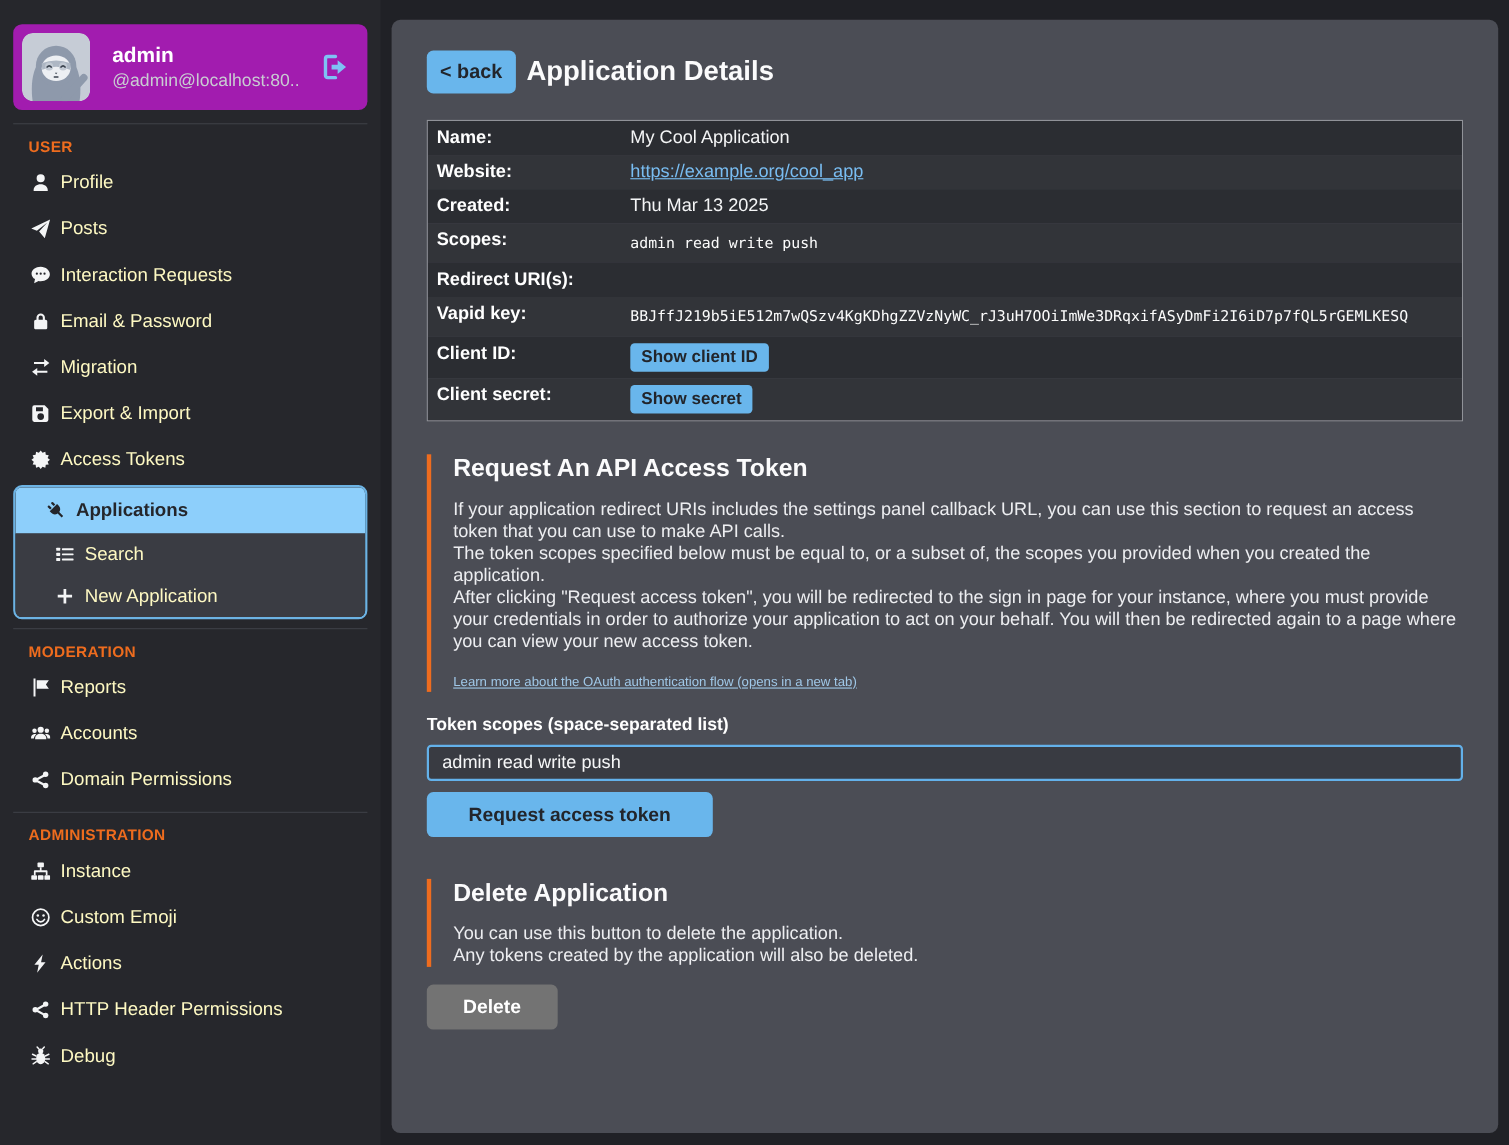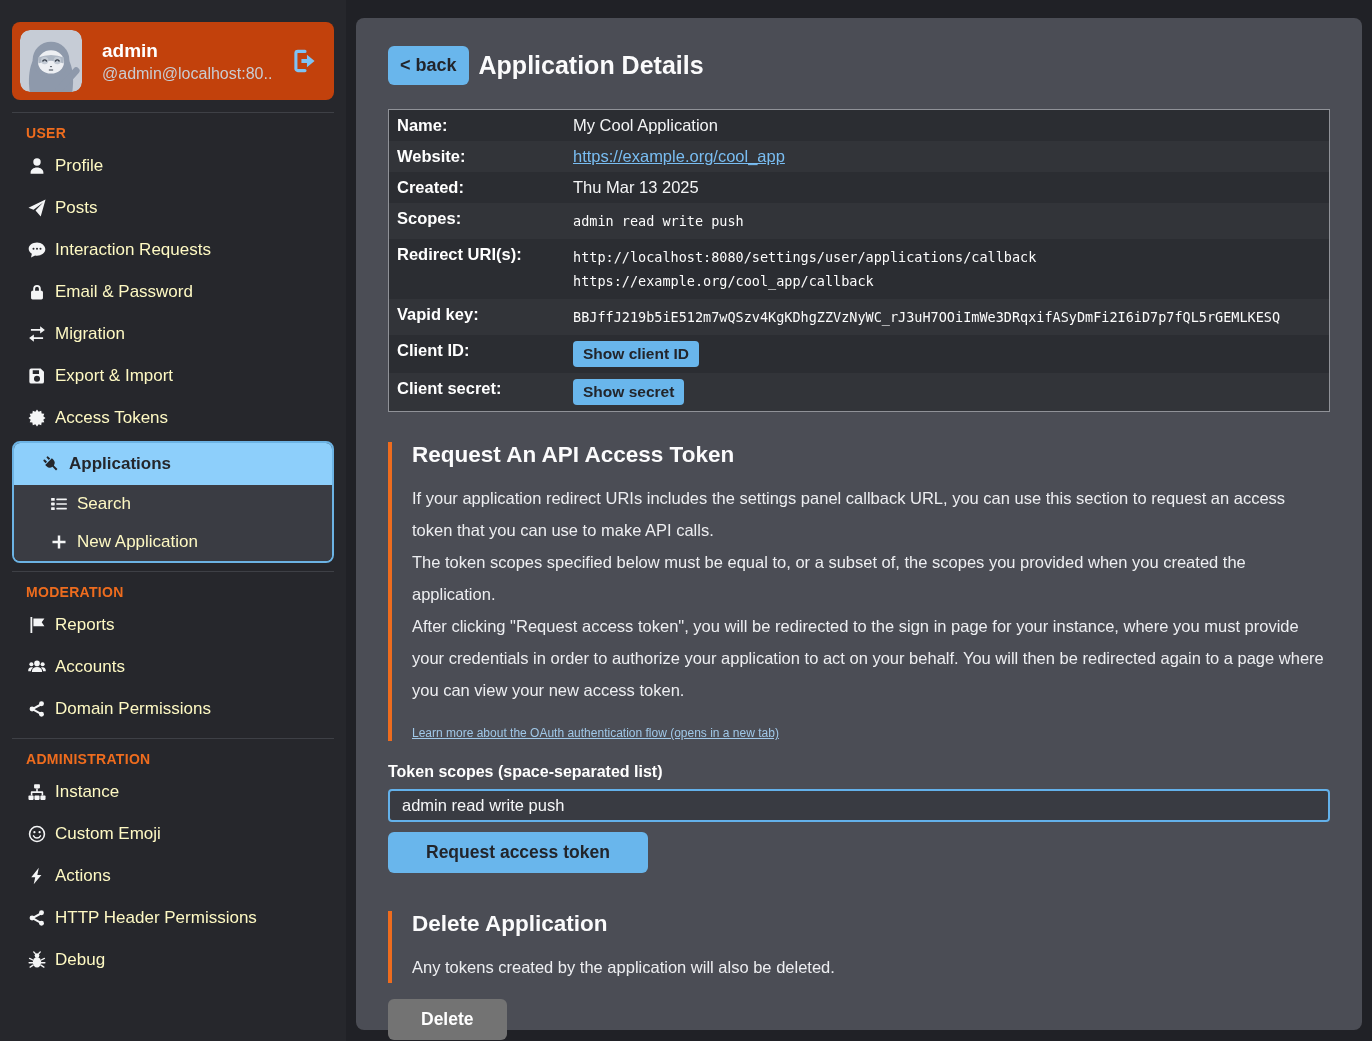--- a/index.html
+++ b/index.html
@@ -13,21 +13,21 @@
     overflow: hidden;
   }
   .icon { display:inline-block; width:18px; height:18px; color:#f4f5f6; flex:none; }
 
   
   .sidebar {
     position:absolute; left:0; top:0; width:346px; height:100%;
     background:#26272c; padding-top:10px;
   }
   .user-card {
-    margin:12px; height:78px; background:#c2410c; border-radius:8px;
+    margin:12px; height:78px; background:#a21caf; border-radius:8px;
     display:flex; align-items:center; gap:20px; padding:0 16px 0 8px;
     cursor:pointer;
   }
   .avatar { width:62px; height:62px; flex:none; border-radius:10px; overflow:hidden; }
   .avatar svg { display:block; width:100%; height:100%; }
   .user-names { flex:1; min-width:0; }
   .username { display:block; font-size:19px; font-weight:bold; color:#ffffff; margin-bottom:3px; }
   .handle { display:block; font-size:16px; color:#c9ccd2; white-space:nowrap; overflow:hidden; }
   .signout { width:26px; height:26px; color:#7ec2f4; cursor:pointer; }
 
@@ -71,21 +71,21 @@
   .mini-btn {
     background:#69b6ec; color:#22252b; border:none; border-radius:4px;
     font-weight:bold; font-size:15.5px; padding:4px 10px; cursor:pointer;
     font-family:inherit;
   }
 
   .section { margin-top:30px; }
   .section.delete { margin-top:38px; }
   .accent-block { border-left:4px solid #ee6c1e; padding-left:20px; }
   h2 { margin:0 0 14px 0; font-size:22.5px; font-weight:bold; color:#fbfbfc; }
-  .para-line { font-size:16.5px; line-height:32px; color:#edeef1; }
+  .para-line { font-size:16.5px; line-height:20px; color:#edeef1; }
   .learn-link { display:inline-block; margin-top:20px; font-size:12px; color:#a0c8e8; }
   .field-label { display:block; margin-top:22px; font-weight:bold; font-size:16px; color:#ffffff; }
   .scopes-input {
     display:block; width:100%; margin-top:8px;
     background:#393b42; border:2px solid #63b1ea; border-radius:4px;
     color:#f6f7f8; font-size:16.5px; padding:5px 12px; font-family:inherit;
   }
   .primary-btn {
     margin-top:10px; background:#69b6ec; color:#22252b; border:none; border-radius:6px;
     font-weight:bold; font-size:17.5px; padding:10px 38px; cursor:pointer; font-family:inherit;
@@ -369,24 +369,20 @@
         </div>
       </div>
       <div class="detail-row light">
         <div class="detail-label">Scopes:</div>
         <div class="detail-value">
           <span class="mono">admin read write push</span>
         </div>
       </div>
       <div class="detail-row dark">
         <div class="detail-label">Redirect URI(s):</div>
-        <div class="detail-value">
-          <div class="mono">http://localhost:8080/settings/user/applications/callback</div>
-          <div class="mono">https://example.org/cool_app/callback</div>
-        </div>
       </div>
       <div class="detail-row light">
         <div class="detail-label">Vapid key:</div>
         <div class="detail-value">
           <span class="mono">BBJffJ219b5iE512m7wQSzv4KgKDhgZZVzNyWC_rJ3uH7OOiImWe3DRqxifASyDmFi2I6iD7p7fQL5rGEMLKESQ</span>
         </div>
       </div>
       <div class="detail-row dark">
         <div class="detail-label">Client ID:</div>
         <div class="detail-value">
@@ -413,18 +409,19 @@
     </div>
     <label class="field-label">Token scopes (space-separated list)</label>
     <input class="scopes-input" type="text" value="admin read write push" style="">
     <button class="primary-btn">Request access token</button>
   </section>
 
   <section class="section delete">
     <div class="accent-block">
       <h2>Delete Application</h2>
       <div>
+          <div class="para-line">You can use this button to delete the application.</div>
           <div class="para-line">Any tokens created by the application will also be deleted.</div>
         </div>
     </div>
     <button class="danger-btn">Delete</button>
   </section>
 </main>
 
 </body></html>

